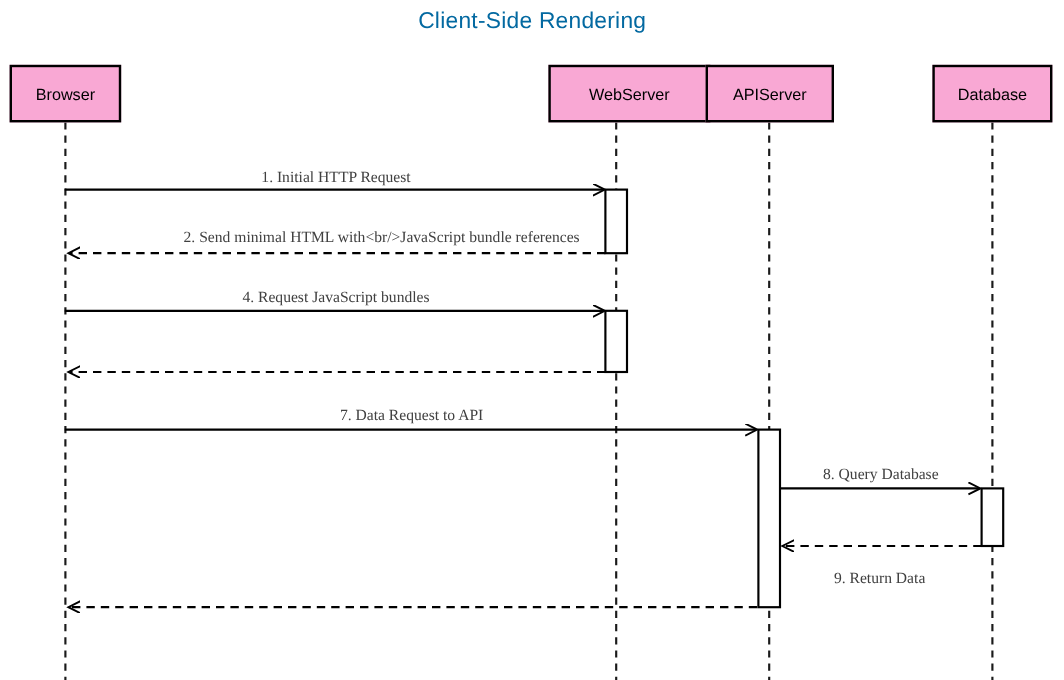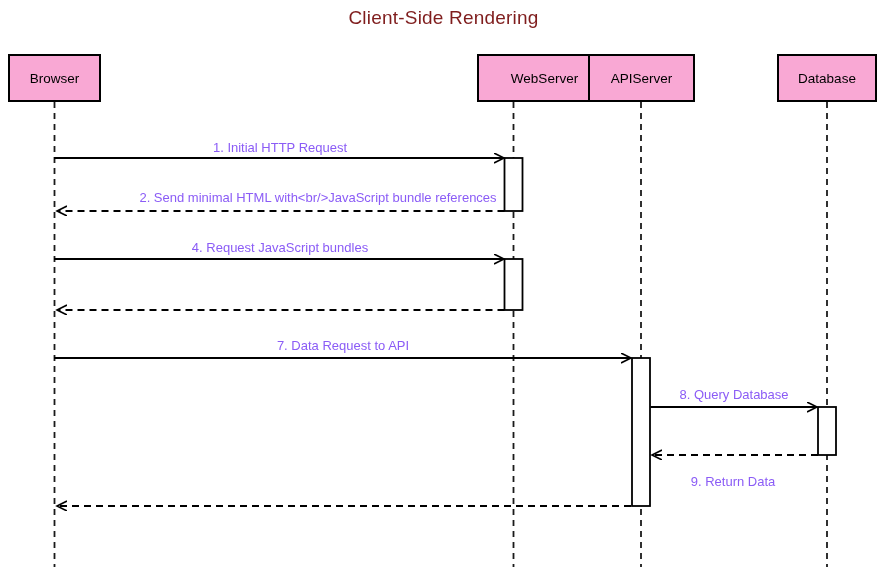--- a/index.html
+++ b/index.html
@@ -11,45 +11,46 @@
     color:#000;
     overflow:hidden;
   }
   .title{
     position:absolute;
     top:7px;left:0;width:887px;
     text-align:center;
     font-size:19px;
     font-weight:400;
     letter-spacing:.2px;
-    color:#7f1d1d;
+    color:#0369a1;
   }
   .actor{
     position:absolute;
     top:54px;height:48px;
     box-sizing:border-box;
     border:2.5px solid #000;
     background:#f9a8d4;
     display:flex;align-items:center;justify-content:center;
     font-size:13.5px;
     z-index:3;
   }
   .actor-browser{left:8px;width:93px;}
-  .actor-webserver{left:457px;width:135px;margin-left:20px;}
+  .actor-webserver{left:457px;width:135px;}
   .actor-apiserver{left:588px;width:107px;}
   .actor-database{left:777px;width:100px;}
   svg.layer{position:absolute;left:0;top:0;z-index:1;}
   .msg-label{
     position:absolute;
     transform:translateX(-50%);
     white-space:nowrap;
     font-size:13px;
     line-height:16px;
-    color:#8b5cf6;
+    color:#404040;
     z-index:2;
+    font-family:Liberation Serif, serif;
   }
   .lbl-1{left:280px;top:140px;}
   .lbl-2{left:278px;top:190px;margin-left:40px;}
   .lbl-4{left:280px;top:240px;}
   .lbl-5{left:280px;top:289px;}
   .lbl-7{left:343px;top:338px;}
   .lbl-8{left:734px;top:387px;}
   .lbl-9{left:733px;top:435px;margin-top:39px;}
   .lbl-10{left:343px;top:485px;}
 </style>

